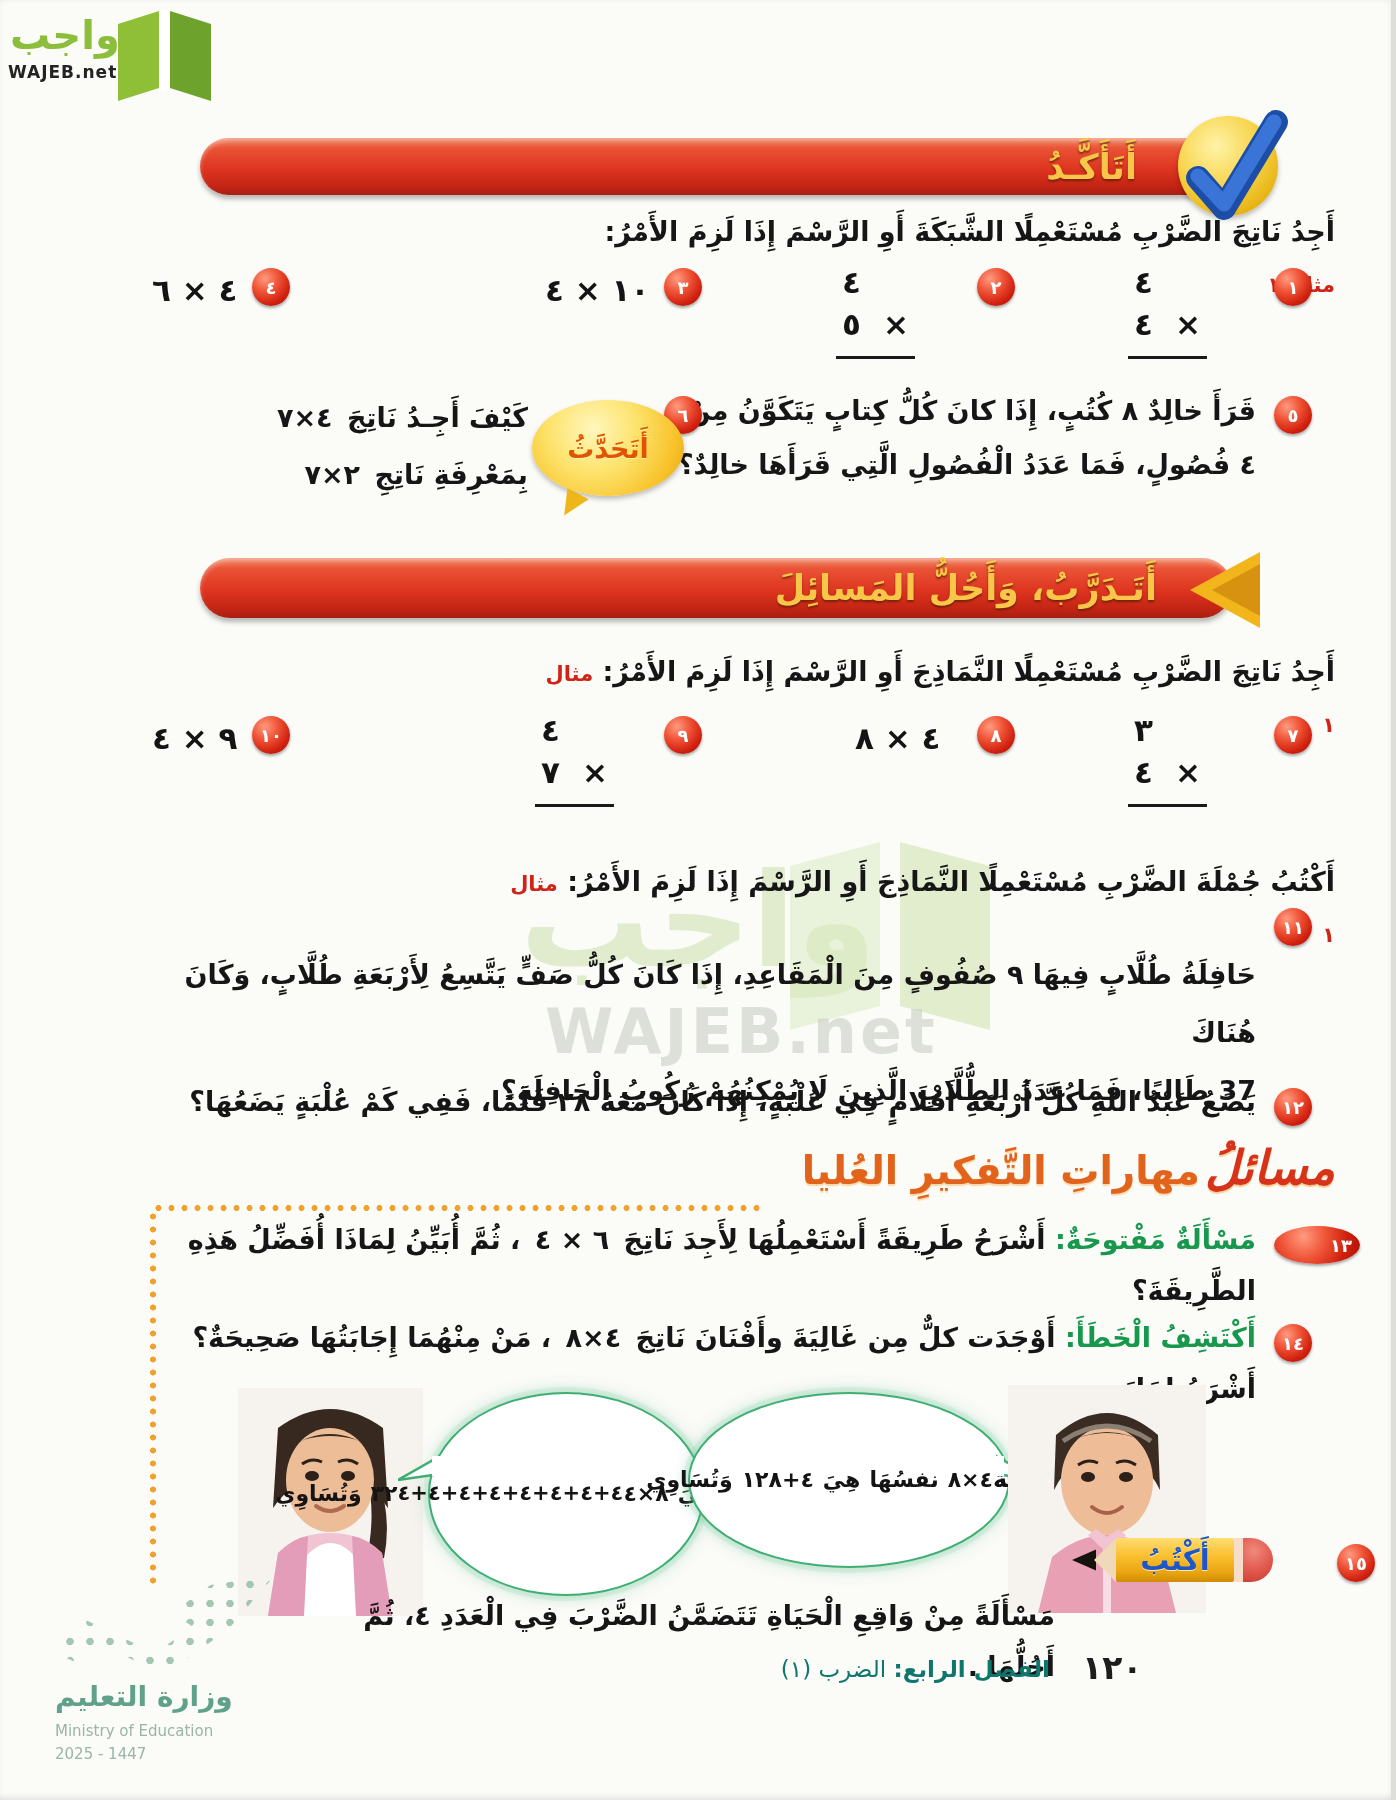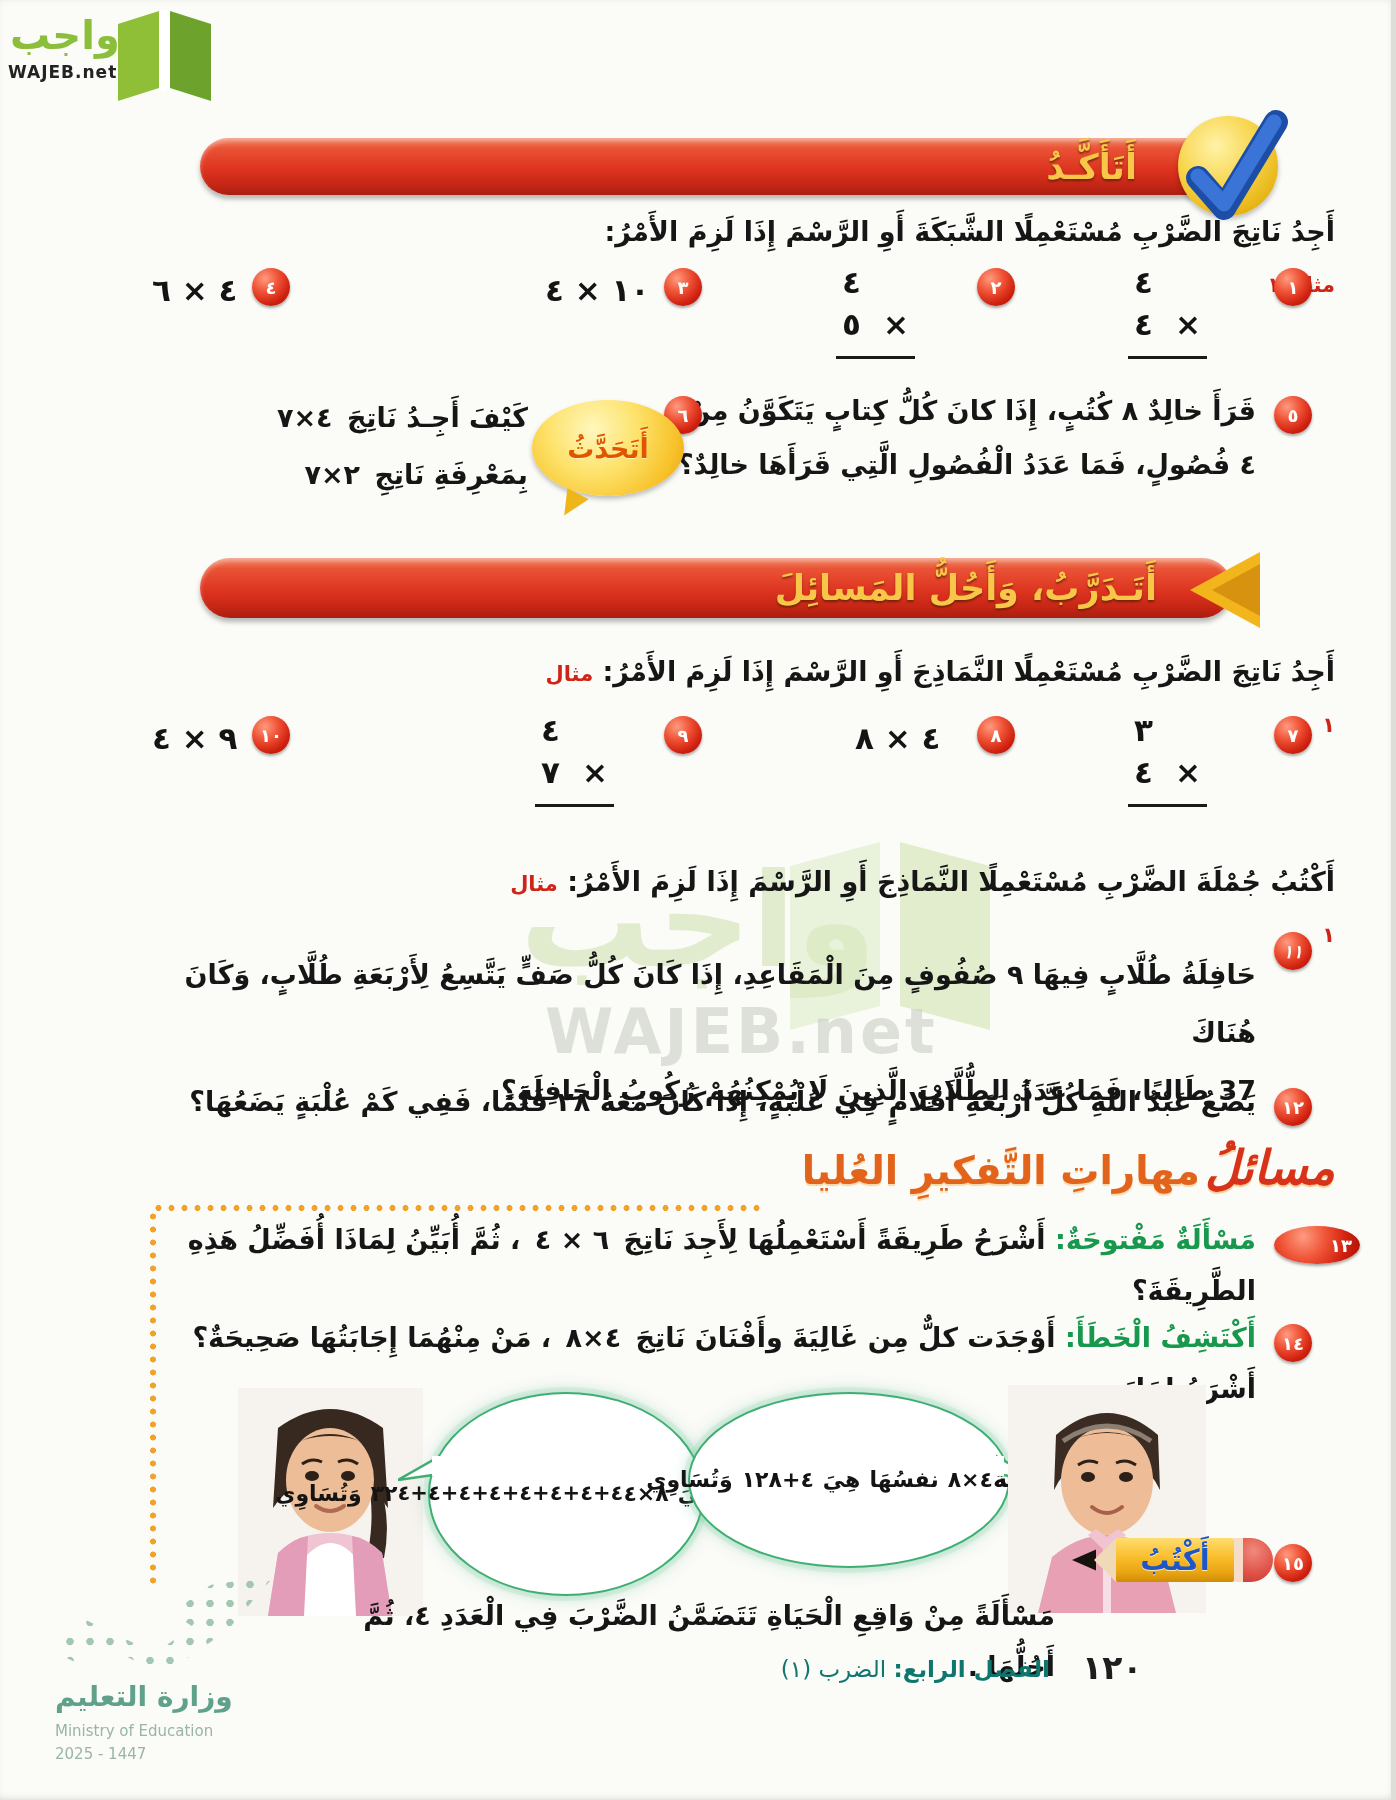--- a/index.html
+++ b/index.html
@@ -201,21 +201,21 @@
   </div>
 
   <div class="pnum" style="left:252px;top:716px;">١٠</div>
   <div class="bigexpr" style="left:152px;top:720px;">٩ × ٤</div>
 
   <div class="t" style="right:61px;top:856px;width:830px;z-index:1;">
     <span>أَكْتُبُ جُمْلَةَ الضَّرْبِ مُسْتَعْمِلًا النَّمَاذِجَ أَوِ الرَّسْمَ إِذَا لَزِمَ الأَمْرُ:</span>
     <span class="example">مثال ١</span>
   </div>
 
-  <div class="pnum" style="left:1274px;top:932px;z-index:1;font-style:italic;">١١</div>
+  <div class="pnum" style="left:1274px;top:908px;z-index:1;">١١</div>
   <div class="t" style="right:140px;top:946px;width:1110px;line-height:2.15;z-index:1;">
     <span style="display:block;">حَافِلَةُ طُلَّابٍ فِيهَا ٩ صُفُوفٍ مِنَ الْمَقَاعِدِ، إِذَا كَانَ كُلُّ صَفٍّ يَتَّسِعُ لِأَرْبَعَةِ طُلَّابٍ، وَكَانَ هُنَاكَ</span>
     <span style="display:block;">37 طَالِبًا، فَمَا عَدَدُ الطُّلَّابِ الَّذِينَ لَا يُمْكِنُهُمْ رُكُوبُ الْحَافِلَةِ؟</span>
   </div>
 
   <div class="pnum" style="left:1274px;top:1088px;z-index:1;">١٢</div>
   <div class="t" style="right:140px;top:1076px;width:1110px;z-index:1;">يَضَعُ عَبْدُ اللهِ كُلَّ أَرْبَعَةِ أَقْلَامٍ فِي عُلْبَةٍ، إِذَا كَانَ مَعَهُ ٢٨ قَلَمًا، فَفِي كَمْ عُلْبَةٍ يَضَعُهَا؟</div>
 
   <div class="abs" style="right:61px;top:1140px;direction:rtl;white-space:nowrap;">
     <span class="hots-lead">مسائلُ</span>
@@ -305,21 +305,21 @@
     <ellipse cx="80" cy="92" rx="7" ry="5" fill="#2c2019"></ellipse>
     <ellipse cx="118" cy="92" rx="7" ry="5" fill="#2c2019"></ellipse>
     <path d="M70,80 q10,-7 20,-2" stroke="#2c2019" stroke-width="3" fill="none"></path>
     <path d="M108,78 q10,-5 20,2" stroke="#2c2019" stroke-width="3" fill="none"></path>
     <path d="M84,122 q15,12 30,0" stroke="#a8604a" stroke-width="4" fill="none" stroke-linecap="round"></path>
     <path d="M30,228 L44,172 Q70,150 99,150 Q128,150 154,172 L168,228 Z" fill="#e8a0b4"></path>
     <path d="M95,158 L103,158 L103,228 L95,228 Z" fill="#f7dee6"></path>
     <path d="M80,150 L99,168 L118,150 L110,144 L99,152 L88,144 Z" fill="#f2c3d1"></path>
   </svg>
 
-  <div class="pnum" style="left:1274px;top:1544px;text-align:center;">١٥</div>
+  <div class="pnum" style="left:1337px;top:1544px;text-align:center;">١٥</div>
   <div class="pencil" style="left:1072px;top:1538px;width:215px;">
     <div class="p-tip"></div>
     <div class="p-wood"></div>
     <div class="p-body">
       <span>أَكْتُبُ</span>
     </div>
     <div class="p-band"></div>
     <div class="p-eraser"></div>
   </div>
   <div class="t" style="right:341px;top:1590px;width:760px;">مَسْأَلَةً مِنْ وَاقِعِ الْحَيَاةِ تَتَضَمَّنُ الضَّرْبَ فِي الْعَدَدِ ٤، ثُمَّ أَحُلُّهَا .</div>

